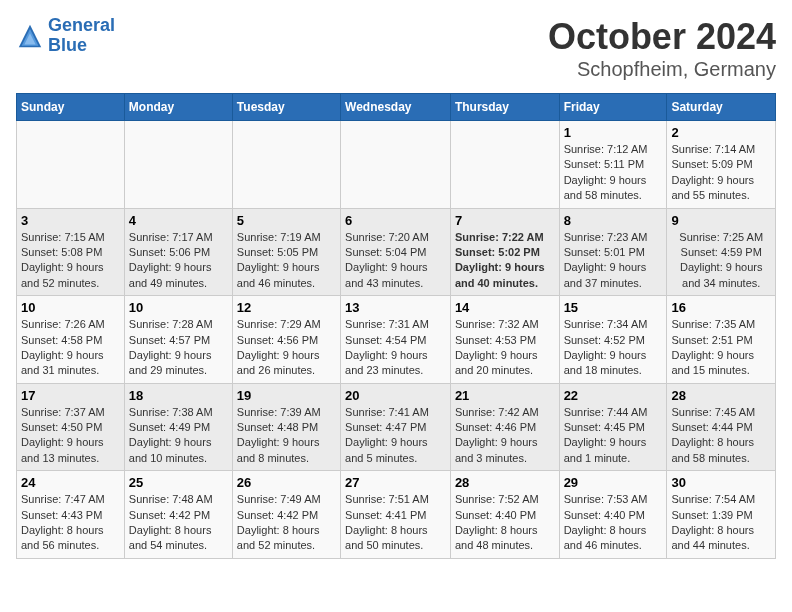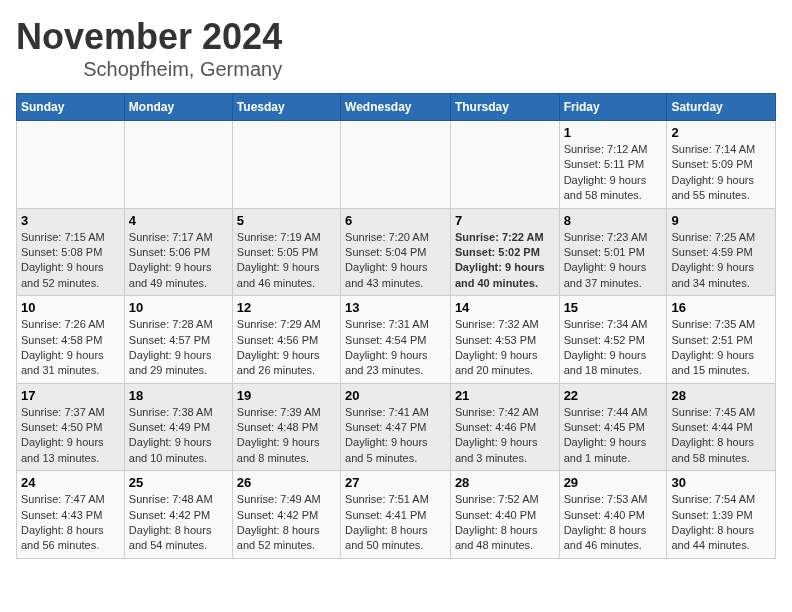--- a/index.html
+++ b/index.html
@@ -89,22 +89,33 @@
       line-height: 1.4;
     }
     .empty-cell {
       background-color: #f9f9f9 !important;
     }
   </style>
 </head>
 <body>
 
 <div class="header-section">
+  <div class="logo">
+    <svg class="logo-icon" viewBox="0 0 40 40">
+      <polygon points="20,4 36,36 4,36" fill="#2a6db5"></polygon>
+      <polygon points="20,10 32,34 8,34" fill="#5599dd"></polygon>
+      <polygon points="20,16 28,32 12,32" fill="#88bbee"></polygon>
+    </svg>
+    <div class="logo-text">
+      <div><span>General</span></div>
+      <div><span style="color:#2a6db5">Blue</span></div>
+    </div>
+  </div>
   <div class="title-section">
-    <div class="month-title">November 2024</div>
+    <div class="month-title">October 2024</div>
     <div class="location-title">Schopfheim, Germany</div>
   </div>
 </div>
 
 <table>
   <thead>
     <tr>
     <th>Sunday</th>
         <th>Monday</th>
         <th>Tuesday</th>
@@ -166,21 +177,21 @@
 Daylight: 9 hours and 40 minutes.</div>
         </td>
         <td>
           <span class="day-num">8</span>
           <div class="day-info" style="white-space: pre-line;">Sunrise: 7:23 AM
 Sunset: 5:01 PM
 Daylight: 9 hours and 37 minutes.</div>
         </td>
         <td>
           <span class="day-num">9</span>
-          <div class="day-info" style="white-space: pre-line;">Sunrise: 7:25 AM
+          <div class="day-info" style="white-space: pre-line; text-align: center;">Sunrise: 7:25 AM
 Sunset: 4:59 PM
 Daylight: 9 hours and 34 minutes.</div>
         </td>
       </tr>
       <tr>
         <td>
           <span class="day-num">10</span>
           <div class="day-info" style="white-space: pre-line;">Sunrise: 7:26 AM
 Sunset: 4:58 PM
 Daylight: 9 hours and 31 minutes.</div>

